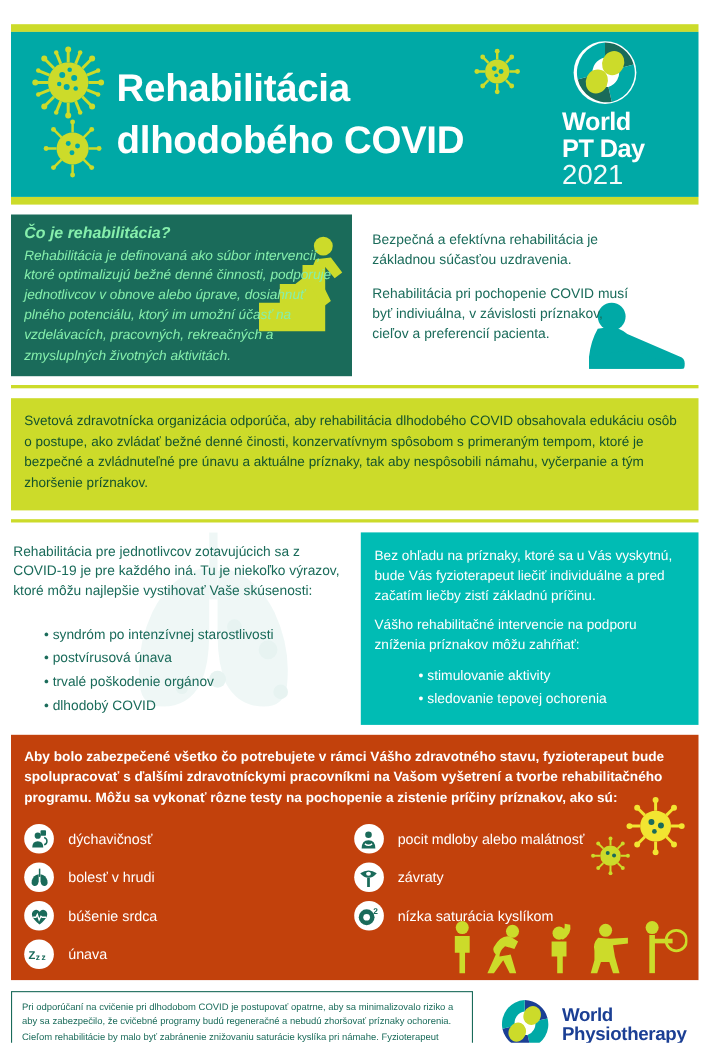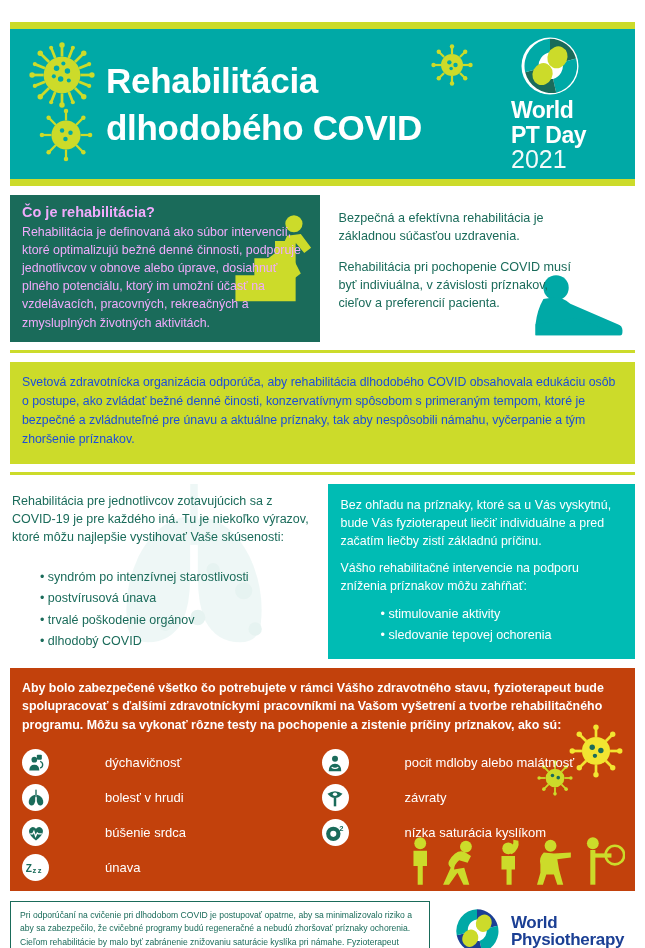--- a/index.html
+++ b/index.html
@@ -85,23 +85,24 @@
   .bar-below-header {
     height: 7px;
     background: #ccdb2a;
   }
 
   
   .row1 { display: flex; gap: 9px; margin-top: 9px; }
 
   .panel-dark {
     background: #1a6b5a;
-    color: #f0abfc;
+    color: #86efac;
     position: relative;
     overflow: hidden;
+    font-style: italic;
   }
   .panel-def {
     width: 310px;
     padding: 9px 12px 10px 12px;
   }
   .panel-def h2 {
     font-size: 14.5px;
     font-weight: bold;
     margin-bottom: 3px;
   }
@@ -145,21 +146,21 @@
 
   .rule {
     height: 3px;
     background: #ccdb2a;
     margin: 8px 0 9px 0;
   }
 
   
   .panel-lime {
     background: #ccdb2a;
-    color: #1d4ed8;
+    color: #14532d;
     padding: 11px 14px 15px 12px;
   }
   .panel-lime p {
     font-size: 12.3px;
     line-height: 1.55;
   }
 
   
   .row2 { display: flex; gap: 9px; }
 
@@ -251,21 +252,21 @@
   }
   .sym-icon {
     width: 27px; height: 27px;
     flex: 0 0 27px;
     border-radius: 50%;
     background: #ffffff;
     display: flex;
     align-items: center;
     justify-content: center;
   }
-  .sym-label { font-size: 13px; margin-left: 43px; }
+  .sym-label { font-size: 13px; }
 
   .people {
     position: absolute;
     right: 10px;
     bottom: 4px;
     width: 220px;
     height: 52px;
     z-index: 3;
   }
   .sym-virus-a { position: absolute; right: 12px; top: 56px; width: 54px; height: 54px; z-index: 2; }

